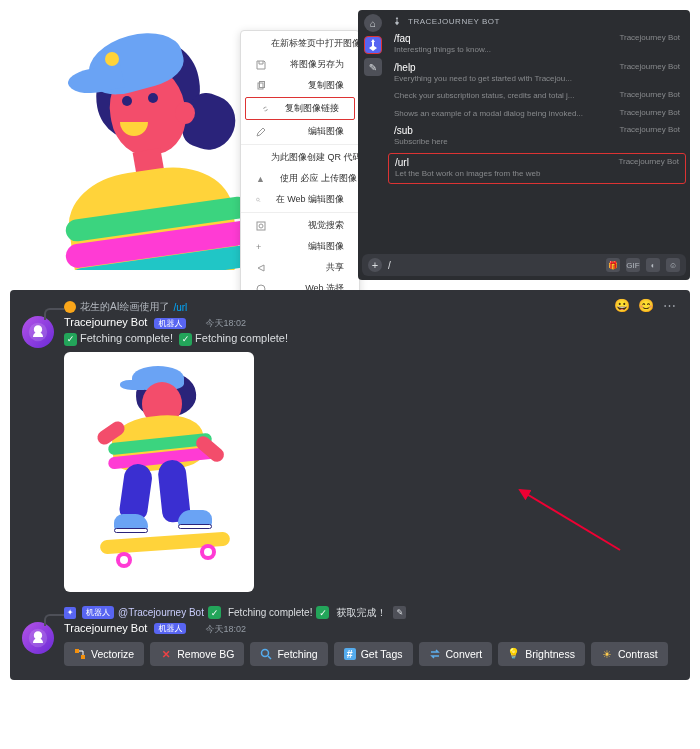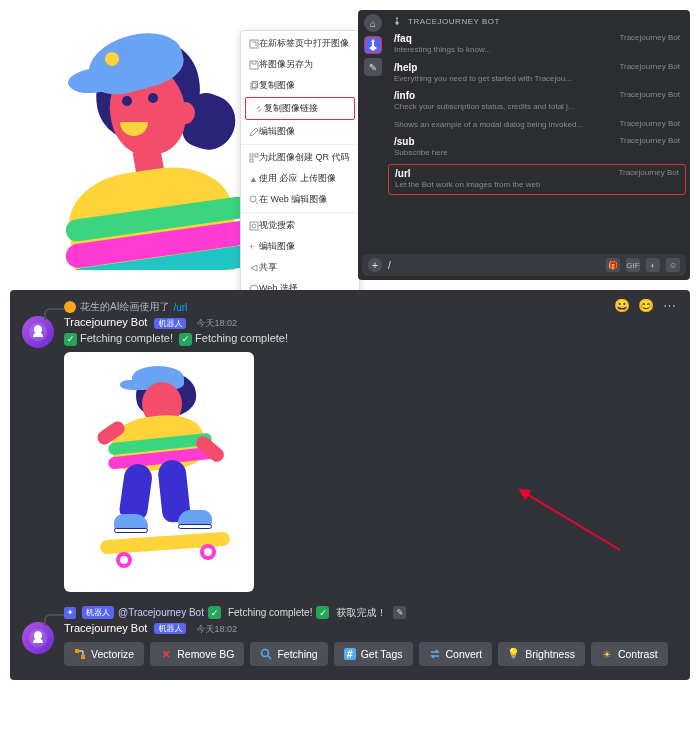--- a/index.html
+++ b/index.html
@@ -25,37 +25,37 @@
   .eye2 { left: 138px; top: 83px; width: 10px; height: 10px; background:#2a237a; border-radius:50%; }
   .mouth { left: 110px; top: 112px; width: 28px; height: 14px; background:#ffd33a; border-radius: 0 0 14px 14px; }
   .neck { left: 125px; top: 140px; width: 28px; height: 30px; background:#f34d6b; transform: rotate(-10deg); }
   .torso { left: 60px; top: 160px; width: 165px; height: 120px; background:#ffd33a; border-radius: 40% 40% 20% 20%; transform: rotate(-8deg); }
   .stripe1 { left: 55px; top: 198px; width: 185px; height: 22px; background:#3bd47f; border-radius: 30px; transform: rotate(-8deg); }
   .stripe2 { left: 55px; top: 222px; width: 195px; height: 24px; background:#ff3bd4; border-radius: 30px; transform: rotate(-8deg); }
   .stripe3 { left: 60px; top: 246px; width: 195px; height: 22px; background:#20c6c6; border-radius: 30px; transform: rotate(-8deg); }
 
   
   .ctx-menu { position: absolute; left: 230px; top: 20px; width: 120px; background:#fff; border:1px solid #ddd; border-radius: 4px; box-shadow: 0 2px 8px rgba(0,0,0,.15); font-size: 9px; color:#333; padding: 2px 0; }
-  .ctx-item { display:flex; align-items:center; gap:0; padding: 4px 8px; white-space: nowrap; }
+  .ctx-item { display:flex; align-items:center; gap:15px; padding: 4px 15px; white-space: nowrap; justify-content: space-between; }
   .ctx-item .ci { width:10px; height:10px; display:inline-block; opacity:.6; }
   .ctx-sep { height:1px; background:#eee; margin:2px 0; }
   .ctx-hl { border:1px solid #d33; margin: 1px 4px; border-radius:2px; }
 
   
   .right-panel { flex:1; background:#2b2d31; border-radius:4px; color:#dbdee1; font-size:10px; padding:4px; position:relative; height:270px; }
   .cmd-header { display:flex; align-items:center; gap:6px; padding:2px 6px 4px 30px; font-size:8px; color:#b5bac1; letter-spacing:.5px; }
   .cmd-header svg { width:10px; height:10px; }
   .side-col { position:absolute; left:4px; top:4px; width:22px; display:flex; flex-direction:column; align-items:center; gap:4px; }
   .side-ico { width:18px; height:18px; border-radius:50%; background:#4e5058; display:flex; align-items:center; justify-content:center; font-size:10px; }
   .side-ico.tj { background:#5865f2; }
   .side-ico.hl { border:1.5px solid #d33; border-radius:4px; }
   .side-ico.sq { border-radius:4px; background:#4e5058; }
   .cmd-list { margin-left:26px; }
   .cmd { padding:3px 6px 4px; border-radius:3px; }
-  .cmd .cname { color:#fff; font-weight:700; }
+  .cmd .cname { color:#fff; font-weight:400; }
   .cmd .cdesc { color:#87898c; font-size:8px; line-height:1.2; margin-top:1px; }
   .cmd .cbot { float:right; color:#87898c; font-size:8px; }
   .cmd.hl { border:1.5px solid #d33; margin:2px 0; }
   .input-bar { position:absolute; left:4px; right:4px; bottom:4px; height:22px; background:#383a40; border-radius:6px; display:flex; align-items:center; padding:0 6px; gap:6px; }
   .plus-ico { width:14px; height:14px; border-radius:50%; background:#4e5058; color:#dbdee1; display:flex; align-items:center; justify-content:center; font-size:11px; }
   .input-txt { flex:1; color:#dbdee1; font-size:10px; }
   .bar-icons { display:flex; gap:6px; }
   .bar-icons span { width:14px; height:14px; background:#4e5058; border-radius:3px; display:flex; align-items:center; justify-content:center; font-size:8px; color:#b5bac1; }
 
   
@@ -65,21 +65,21 @@
   .reply-line { display:flex; align-items:center; gap:4px; padding-left:42px; font-size:10px; color:#b5bac1; position:relative; }
   .reply-line::before { content:""; position:absolute; left:22px; top:8px; width:18px; height:10px; border-left:2px solid #4e5058; border-top:2px solid #4e5058; border-top-left-radius:6px; }
   .reply-av { width:12px; height:12px; border-radius:50%; background:#faa61a; }
   .reply-cmd { color:#00a8fc; }
   .msg { display:flex; gap:10px; margin-top:2px; }
   .avatar { width:32px; height:32px; border-radius:50%; background:linear-gradient(135deg,#b452e8,#6b2bd6); display:flex; align-items:center; justify-content:center; flex-shrink:0; }
   .avatar svg { width:20px; height:20px; }
   .msg-body { flex:1; }
   .uname { color:#fff; font-weight:500; }
   .bot-tag { background:#5865f2; color:#fff; font-size:8px; padding:1px 4px; border-radius:3px; margin-left:4px; vertical-align:middle; }
-  .ts { color:#949ba4; font-size:9px; margin-left:7px; }
+  .ts { color:#949ba4; font-size:9px; margin-left:16px; }
   .status-line { margin-top:2px; font-size:11px; color:#dbdee1; }
   .chk { display:inline-flex; width:13px; height:13px; background:#23a55a; border-radius:3px; align-items:center; justify-content:center; color:#fff; font-size:9px; margin-right:3px; vertical-align:middle; }
   .pencil { display:inline-flex; width:13px; height:13px; background:#4e5058; border-radius:2px; align-items:center; justify-content:center; font-size:8px; margin-left:3px; }
   .bot-sq { display:inline-flex; width:12px; height:12px; background:#5865f2; border-radius:2px; margin-right:2px; vertical-align:middle; align-items:center; justify-content:center; font-size:8px; color:#fff; }
 
   
   .img-card { width:190px; height:240px; background:#fff; border-radius:6px; margin-top:6px; position:relative; overflow:hidden; }
   .sk { position:absolute; }
   .sk-hair { left:72px; top:20px; width:60px; height:45px; background:#2a237a; border-radius:55% 60% 50% 50%; transform:rotate(-5deg); }
   .sk-face { left:78px; top:30px; width:40px; height:44px; background:#f34d6b; border-radius:50%; }
@@ -245,21 +245,20 @@
             <div class="cname">/faq</div>
             <div class="cdesc">Interesting things to know...</div>
           </div>
         <div class="cmd">
             <span class="cbot">Tracejourney Bot</span>
             <div class="cname">/help</div>
             <div class="cdesc">Everything you need to get started with Tracejou...</div>
           </div>
         <div class="cmd">
             <span class="cbot">Tracejourney Bot</span>
-            <div class="cname">/info</div>
             <div class="cdesc">Check your subscription status, credits and total j...</div>
           </div>
         <div class="cmd">
             <span class="cbot">Tracejourney Bot</span>
             <div class="cdesc">Shows an example of a modal dialog being invoked...</div>
           </div>
         <div class="cmd">
             <span class="cbot">Tracejourney Bot</span>
             <div class="cname">/sub</div>
             <div class="cdesc">Subscribe here</div>

